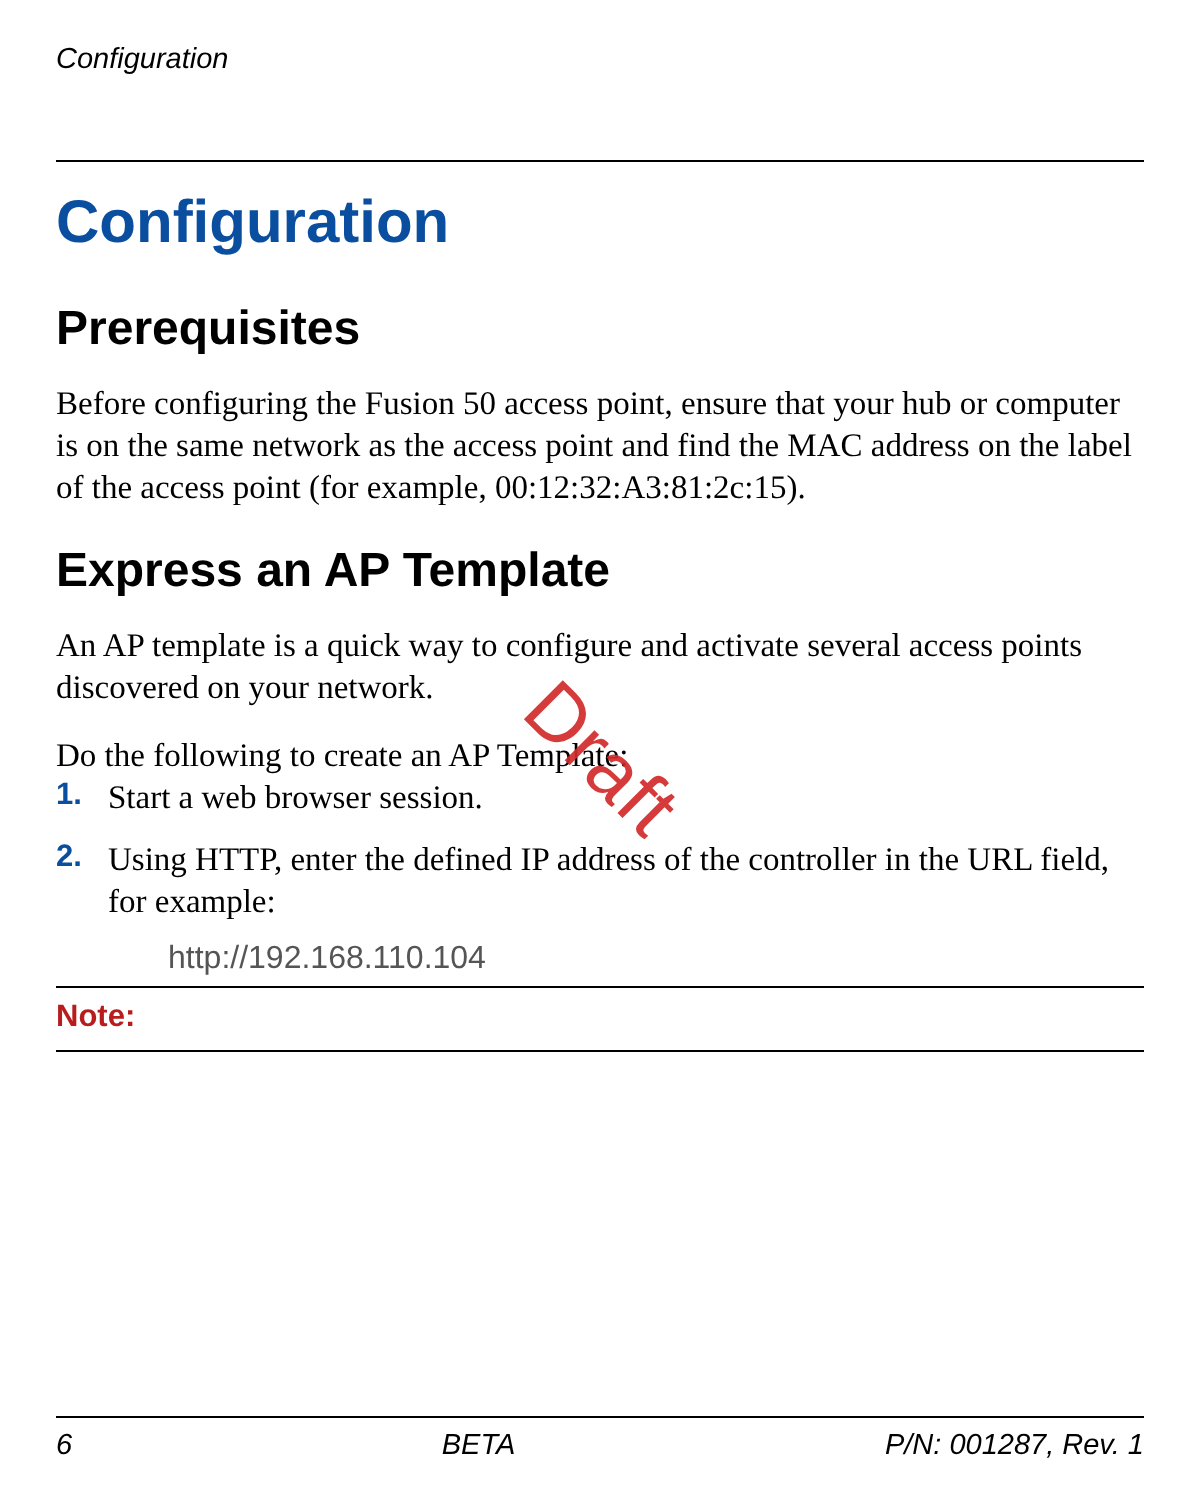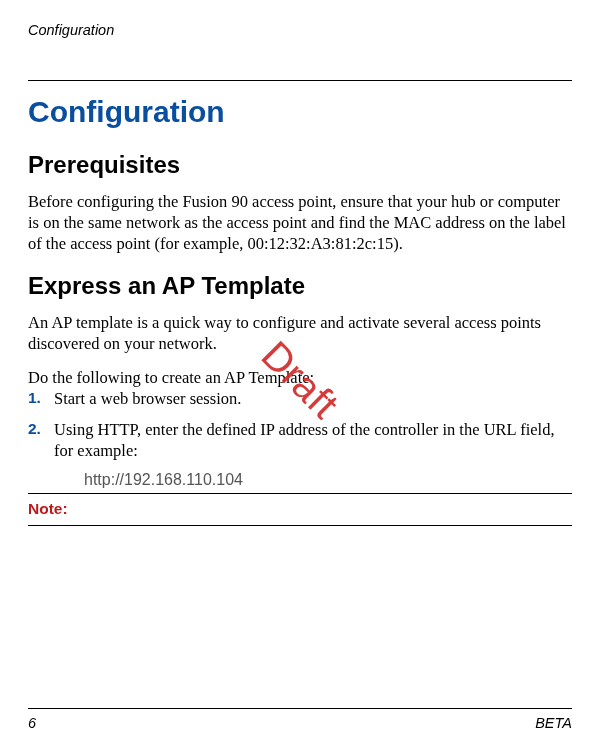--- a/index.html
+++ b/index.html
@@ -135,21 +135,21 @@
 <body>
 
 <div class="header-title">Configuration</div>
 
 <hr class="rule">
 
 <div class="h1">Configuration</div>
 
 <div class="h2">Prerequisites</div>
 
-<p class="body-text">Before configuring the Fusion 90 access point, ensure that your hub or computer is on the same network as the access point and find the MAC address on the label of the access point (for example, 00:12:32:A3:81:2c:15).</p>
+<p class="body-text">Before configuring the Fusion 50 access point, ensure that your hub or computer is on the same network as the access point and find the MAC address on the label of the access point (for example, 00:12:32:A3:81:2c:15).</p>
 
 <div class="h2">Express an AP Template</div>
 
 <p class="body-text" style="margin-bottom:12px">An AP template is a quick way to configure and activate several access points discovered on your network.</p>
 
 <p class="body-text" style="margin-bottom:0">Do the following to create an AP Template:</p>
 
 <ol class="list">
   <li class="list-item">
     <span class="num">1.</span>
@@ -171,14 +171,15 @@
 
 <hr class="note-sep" style="margin-top:6px">
 
 <div class="watermark">Draft</div>
 
 <div class="footer">
   <hr class="footer-rule">
   <div class="footer-row">
     <span>6</span>
     <span class="footer-center">BETA</span>
+    <span>P/N: 001287, Rev. 1</span>
   </div>
 </div>
 
 </body></html>

